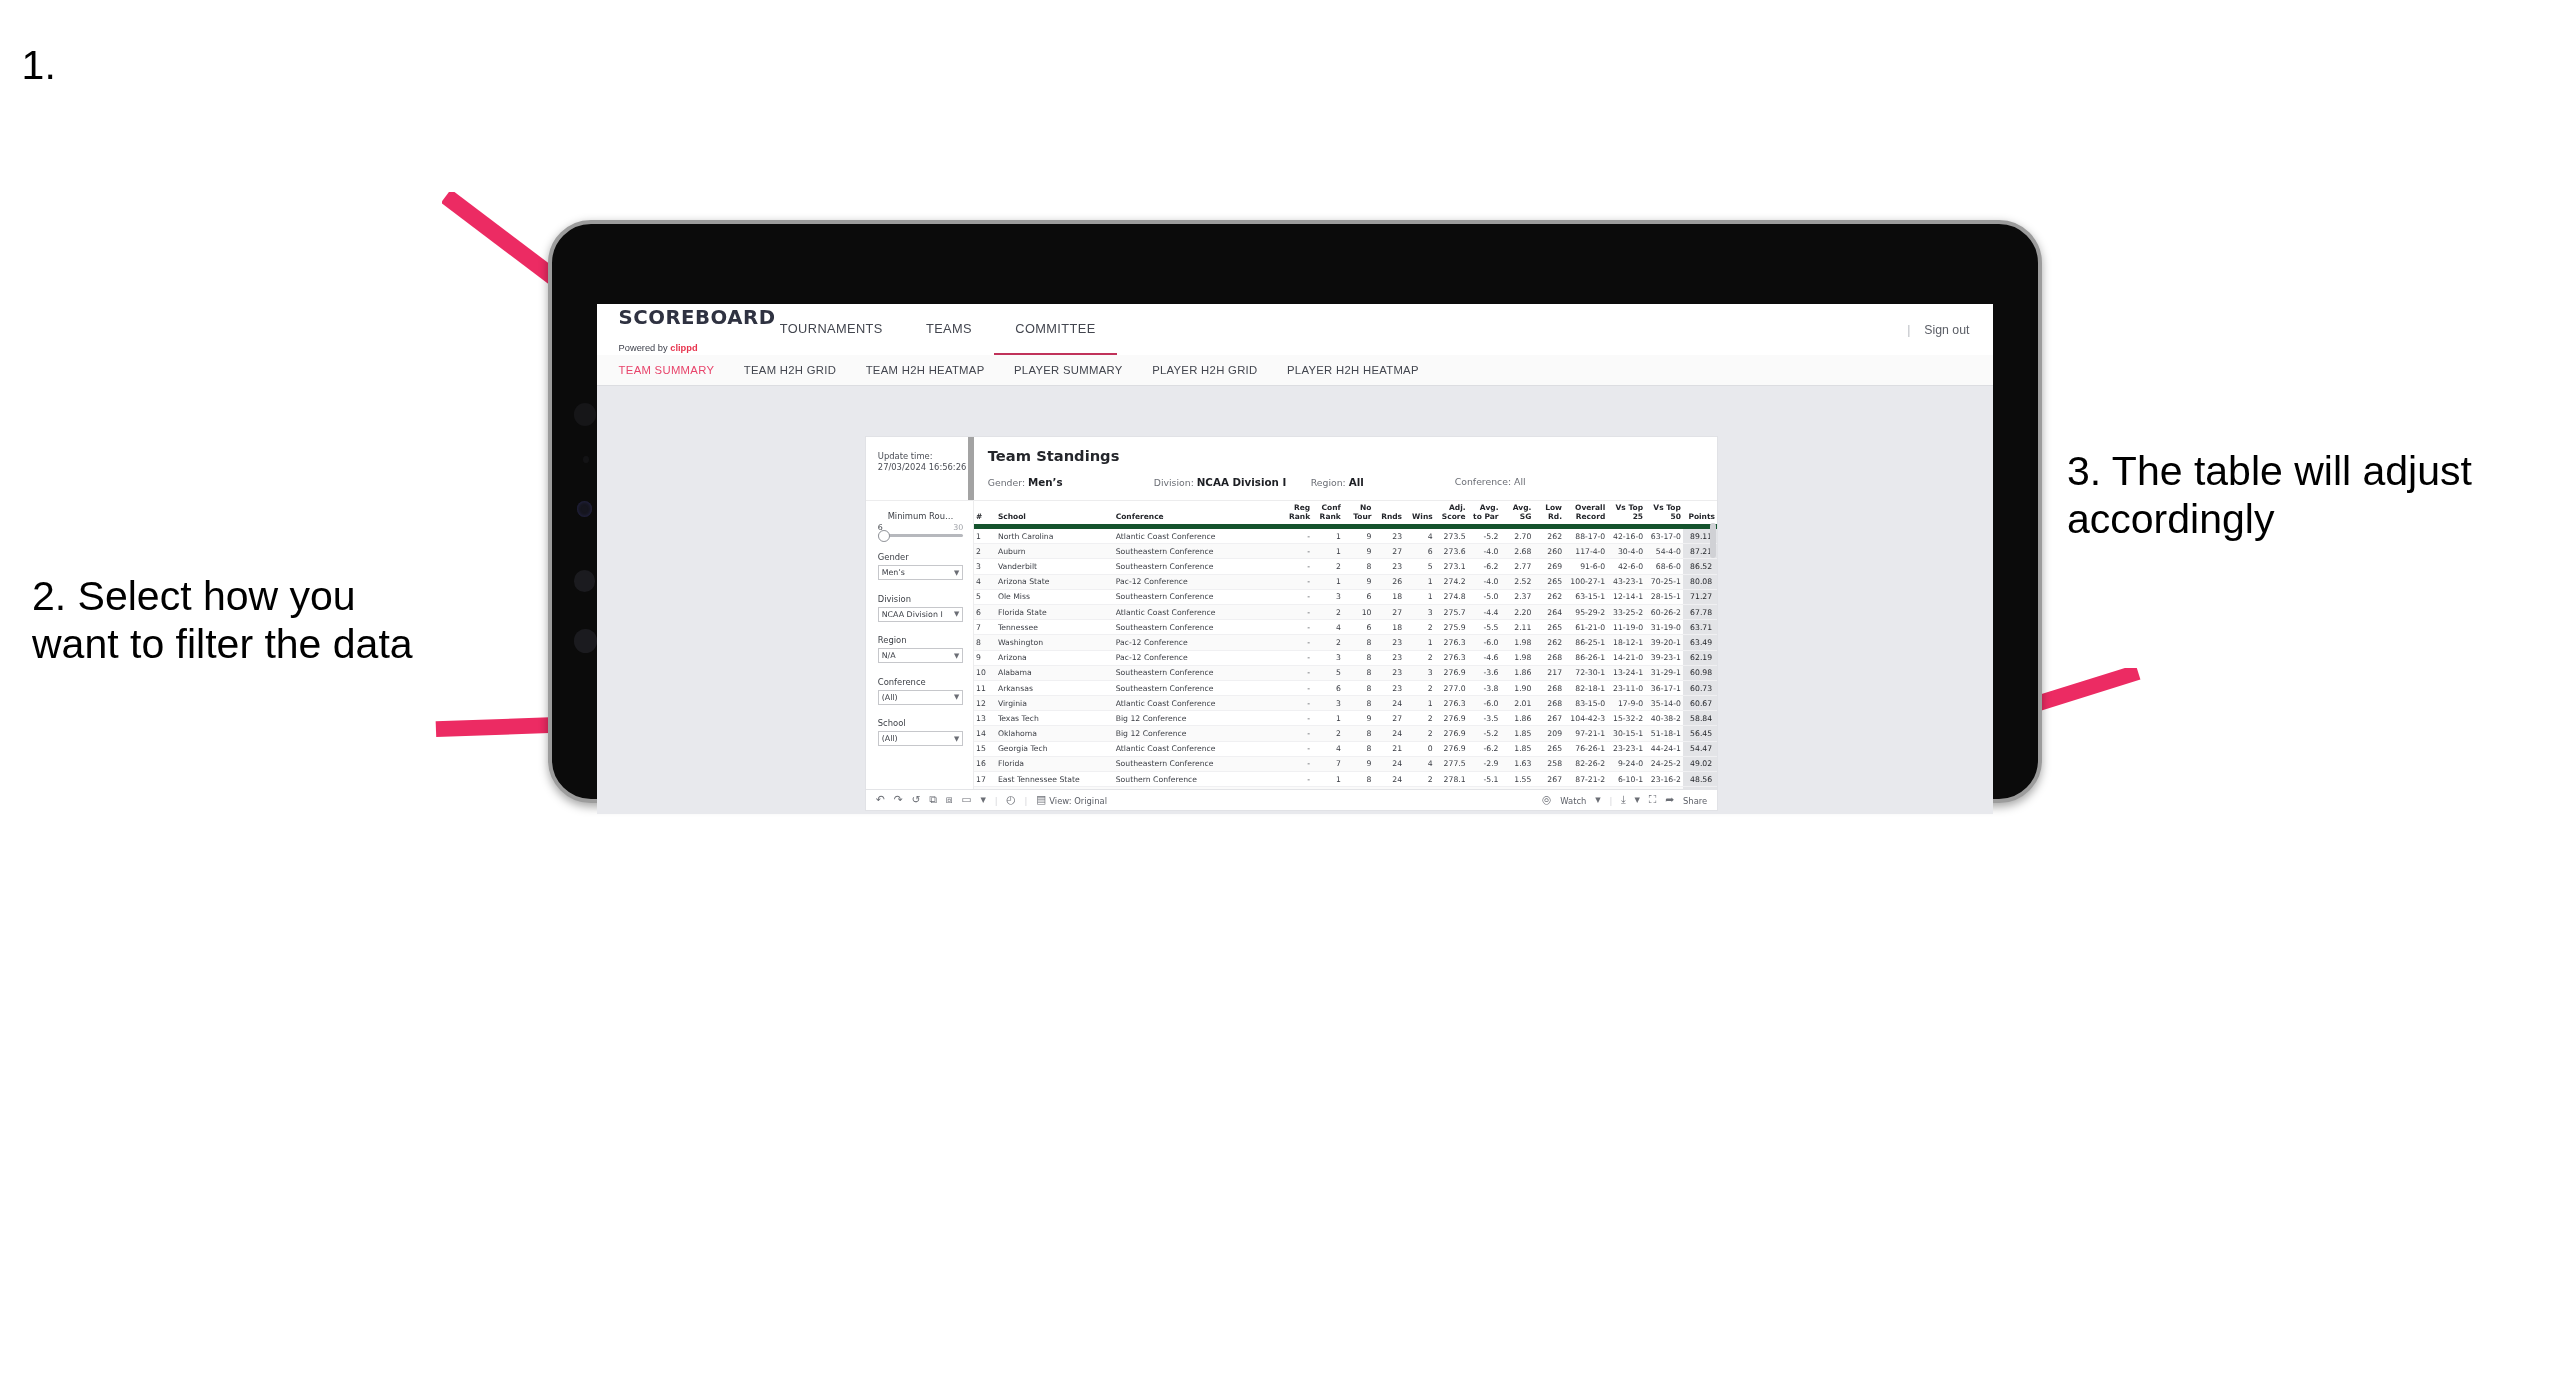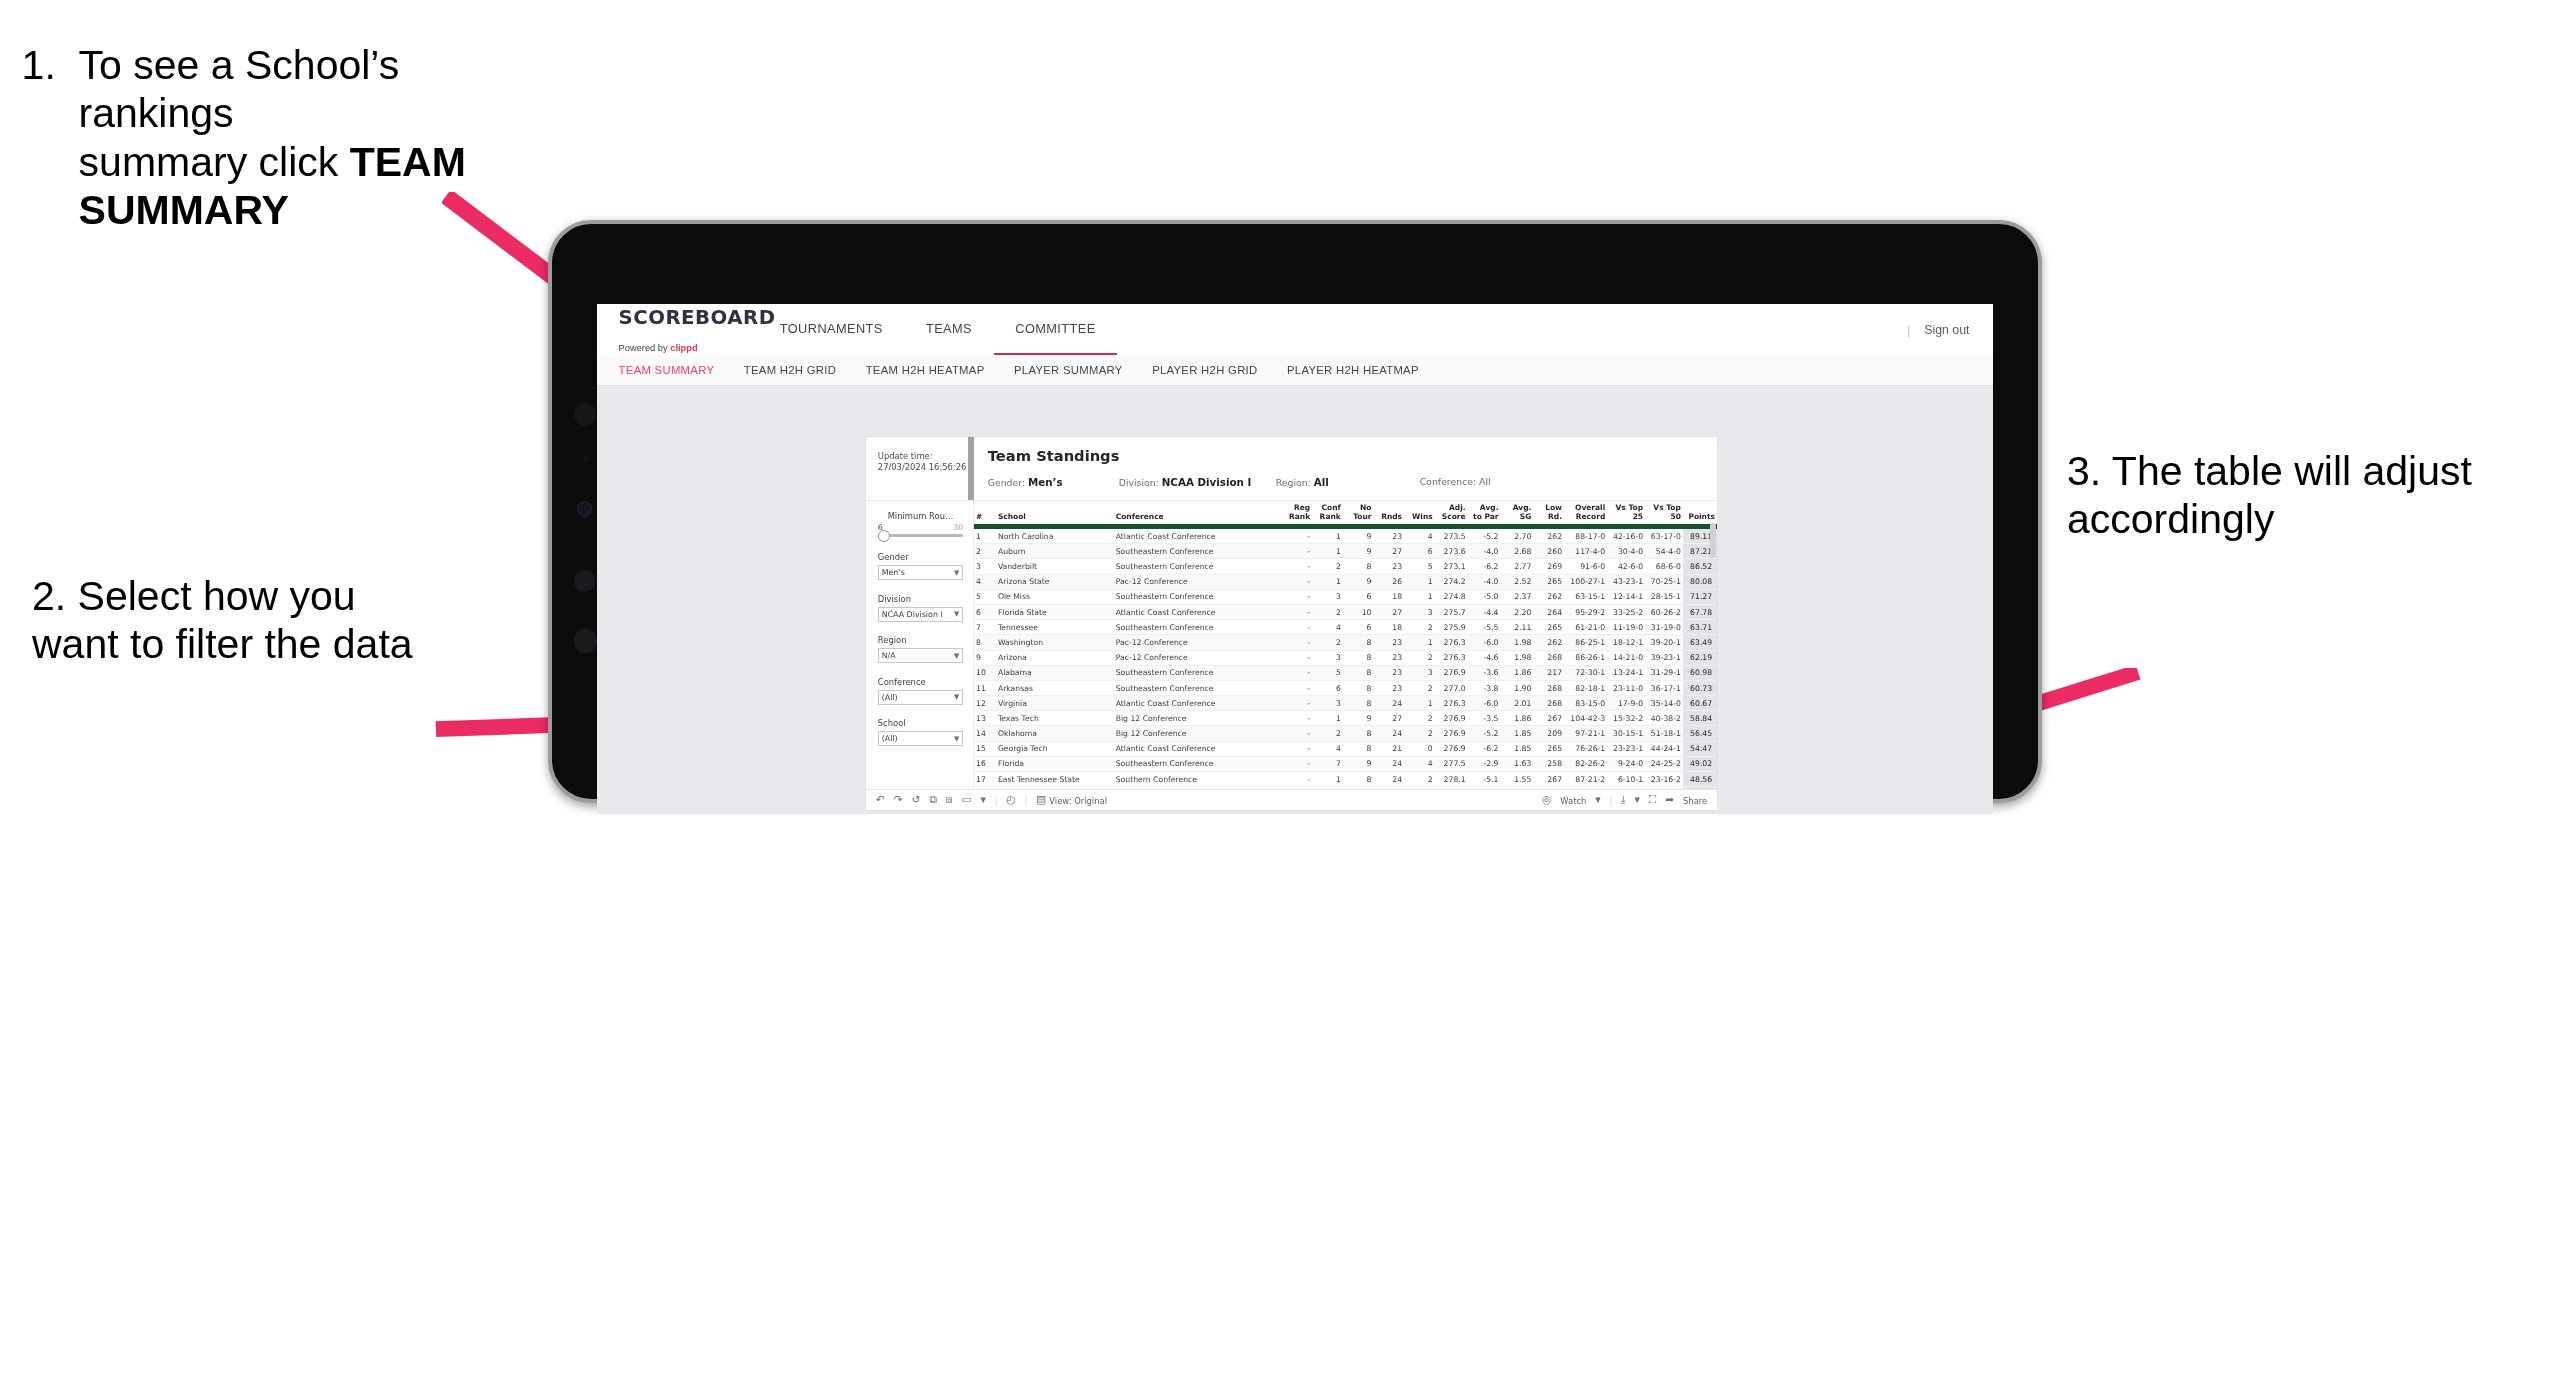--- a/index.html
+++ b/index.html
@@ -75,21 +75,21 @@
   }
   
   #viz-top{display:flex;height:63px;border-bottom:1px solid #ececed;}
   #update-box{width:108px;padding:13.8px 0 0 11.8px;box-sizing:border-box;border-right:6px solid #a3a3a3;}
   #update-box .lbl,#update-box .val{font-size:8.4px;color:#4a4d55;line-height:1.35;font-family:"DejaVu Sans",sans-serif;}
   #viz-title-box{flex:1;padding:9.8px 0 0 13.8px;}
   #viz-title{font-size:14.7px;font-weight:bold;color:#24262b;font-family:"DejaVu Sans",sans-serif;}
   #viz-filters-line{display:flex;margin-top:11.8px;font-size:9.3px;color:#6b6e75;font-family:"DejaVu Sans",sans-serif;}
   #viz-filters-line .f{margin-right:0;}
   #viz-filters-line .f .v{color:#1d1f24;font-weight:bold;font-size:10.3px;}
-  #f-gender{width:131px;} #f-division{width:157px;} #f-region{width:144px;}
+  #f-gender{width:166px;} #f-division{width:157px;} #f-region{width:144px;}
 
   #viz-body{display:flex;height:288px;}
   #side-filters{width:108px;border-right:1px solid #ececed;padding:9.8px 9.8px 0 11.8px;box-sizing:border-box;}
   .fgroup{margin-bottom:13.8px;}
   .fgroup .flabel{font-size:8.4px;color:#3d4047;margin-bottom:2.9px;font-family:"DejaVu Sans",sans-serif;}
   .fselect{
     height:12.8px;border:1px solid #c6c7cb;background:#fff;display:flex;align-items:center;
     padding:0 2.9px;font-size:7.9px;color:#3a3d44;justify-content:space-between;
     font-family:"DejaVu Sans",sans-serif;cursor:pointer;
   }
@@ -127,25 +127,20 @@
   .tb-sep{color:#d3d4d8;}
   #tb-view{display:flex;align-items:center;gap:2.9px;cursor:pointer;}
   #tb-right{margin-left:auto;display:flex;align-items:center;gap:8.8px;}
   .tb-txt{cursor:pointer;}
 </style>
 </head>
 <body>
 
 <div class="anno" id="anno1">
   <span class="num">1.</span>
-  <span class="body">
-    <span>To see a School’s rankings</span><br>
-    <span>summary click </span><span class="bold">TEAM</span><br>
-    <span class="bold">SUMMARY</span>
-  </span>
 </div>
 
 <div class="anno" id="anno2">2. Select how you want to filter the data</div>
 
 <div class="anno" id="anno3">3. The table will adjust accordingly</div>
 
 <svg class="arrow" id="arrow1" style="left:442px;top:192px;" width="226" height="177" viewBox="0 0 230 180">
   <g>
     <path d="M4,4 L168,128" stroke="#ec2b63" stroke-width="17" stroke-linecap="butt"></path>
     <polygon points="196,152 124,136 152,104" fill="#ec2b63"></polygon>

